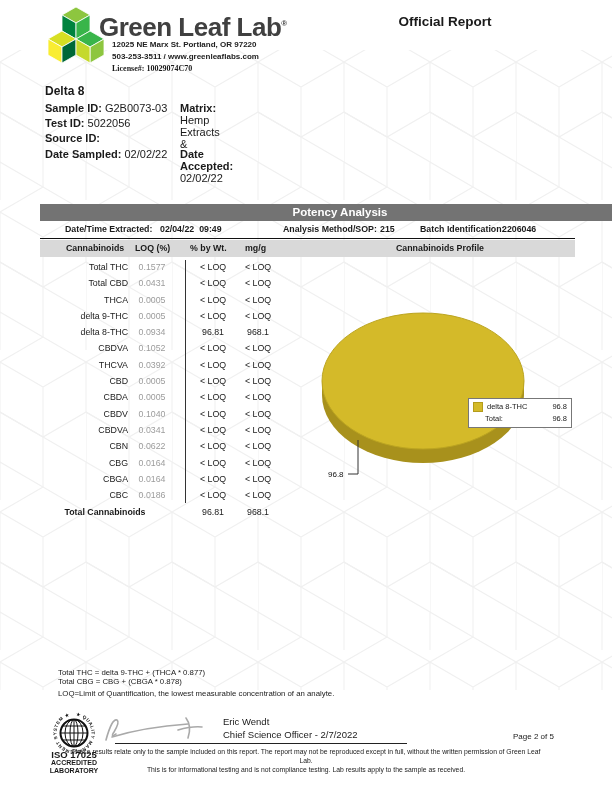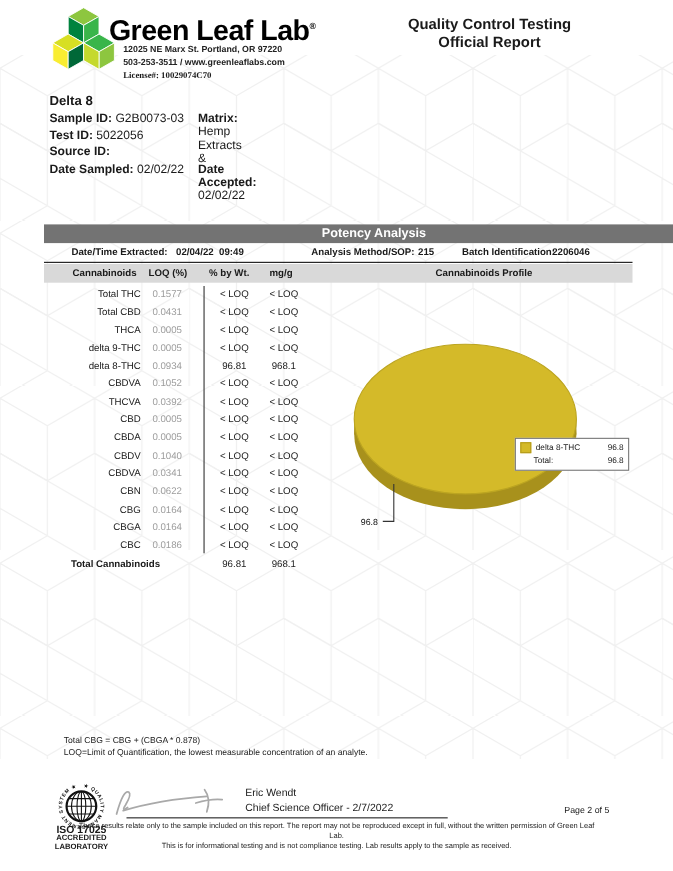--- a/index.html
+++ b/index.html
@@ -1,20 +1,20 @@
 <!DOCTYPE html>
 <html><head>
 <meta charset="utf-8">
 <style>
   html,body{margin:0;padding:0;background:#888;}
   #page{position:relative;width:612px;height:792px;background:#fff;margin:0 auto;
         font-family:"Liberation Sans",sans-serif;color:#1a1a1a;overflow:hidden;}
   .abs{position:absolute;}
   
-  #lab-name{left:99px;top:12px;font-size:26px;font-weight:bold;color:#000000;letter-spacing:-0.5px;}
+  #lab-name{left:99px;top:12px;font-size:26px;font-weight:bold;color:#404040;letter-spacing:-0.5px;}
   #lab-name sup{font-size:8px;}
   .addr{left:112px;font-size:8px;font-weight:bold;color:#222;}
   #license-line{left:112px;top:64px;font-size:8px;font-weight:bold;font-family:"Liberation Serif",serif;}
   #report-title{left:340px;top:13px;width:210px;text-align:center;font-size:13.5px;font-weight:bold;line-height:17px;}
   
   #product-name{left:45px;top:84px;font-size:12px;font-weight:bold;}
   .info-row{left:45px;font-size:11px;}
   .lbl{font-weight:bold;}
   .col2{position:absolute;left:135px;}
   
@@ -87,21 +87,20 @@
       <polygon points="44,24 58,32 44,40 30,32" fill="#39b54a"></polygon>
       <polygon points="58,32 44,40 44,56 58,48" fill="#8dc63f"></polygon>
       <polygon points="30,32 44,40 44,56 30,48" fill="#c5d92d"></polygon>
     </g>
   </svg>
   <div class="abs" id="lab-name"><span>Green Leaf Lab</span><sup>®</sup></div>
   <div class="abs addr" style="top:40px;">12025 NE Marx St. Portland, OR 97220</div>
   <div class="abs addr" style="top:52px;">503-253-3511 / www.greenleaflabs.com</div>
   <div class="abs" id="license-line">License#: 10029074C70</div>
   <div class="abs" id="report-title">
-    <div>Quality Control Testing</div>
     <div>Official Report</div>
   </div>
 
   <div class="abs" id="product-name">Delta 8</div>
   <div class="abs info-row" style="top:102px;">
     <span class="lbl">Sample ID:</span>
     <span>G2B0073-03</span>
     <span class="col2"><span class="lbl">Matrix:</span>
     <span>Hemp Extracts &amp;</span></span>
   </div>
@@ -250,20 +249,21 @@
       <span class="legval">96.8</span>
     </div>
     <div class="legrow">
       <span style="width:12px;"></span>
       <span class="leglabel">Total:</span>
       <span class="legval">96.8</span>
     </div>
   </div>
 
   <div class="abs" id="notes">
+      <div>Total THC =  delta 9-THC + (THCA * 0.877)</div>
       <div>Total CBG = CBG + (CBGA * 0.878)</div>
       <div>LOQ=Limit of Quantification, the lowest measurable concentration of an analyte.</div>
     </div>
 
   <svg class="abs" style="left:42px;top:712px;" width="64" height="42" viewBox="0 0 64 42">
     <defs>
         <path id="ringpath" d="M 32 3.5 a 17.5 17.5 0 1 1 -0.02 0"></path>
       </defs>
     <text font-size="4.6" font-weight="bold" fill="#111" letter-spacing="0.6">
       <textPath href="#ringpath" startOffset="2">★ QUALITY MANAGEMENT SYSTEM ★</textPath>

